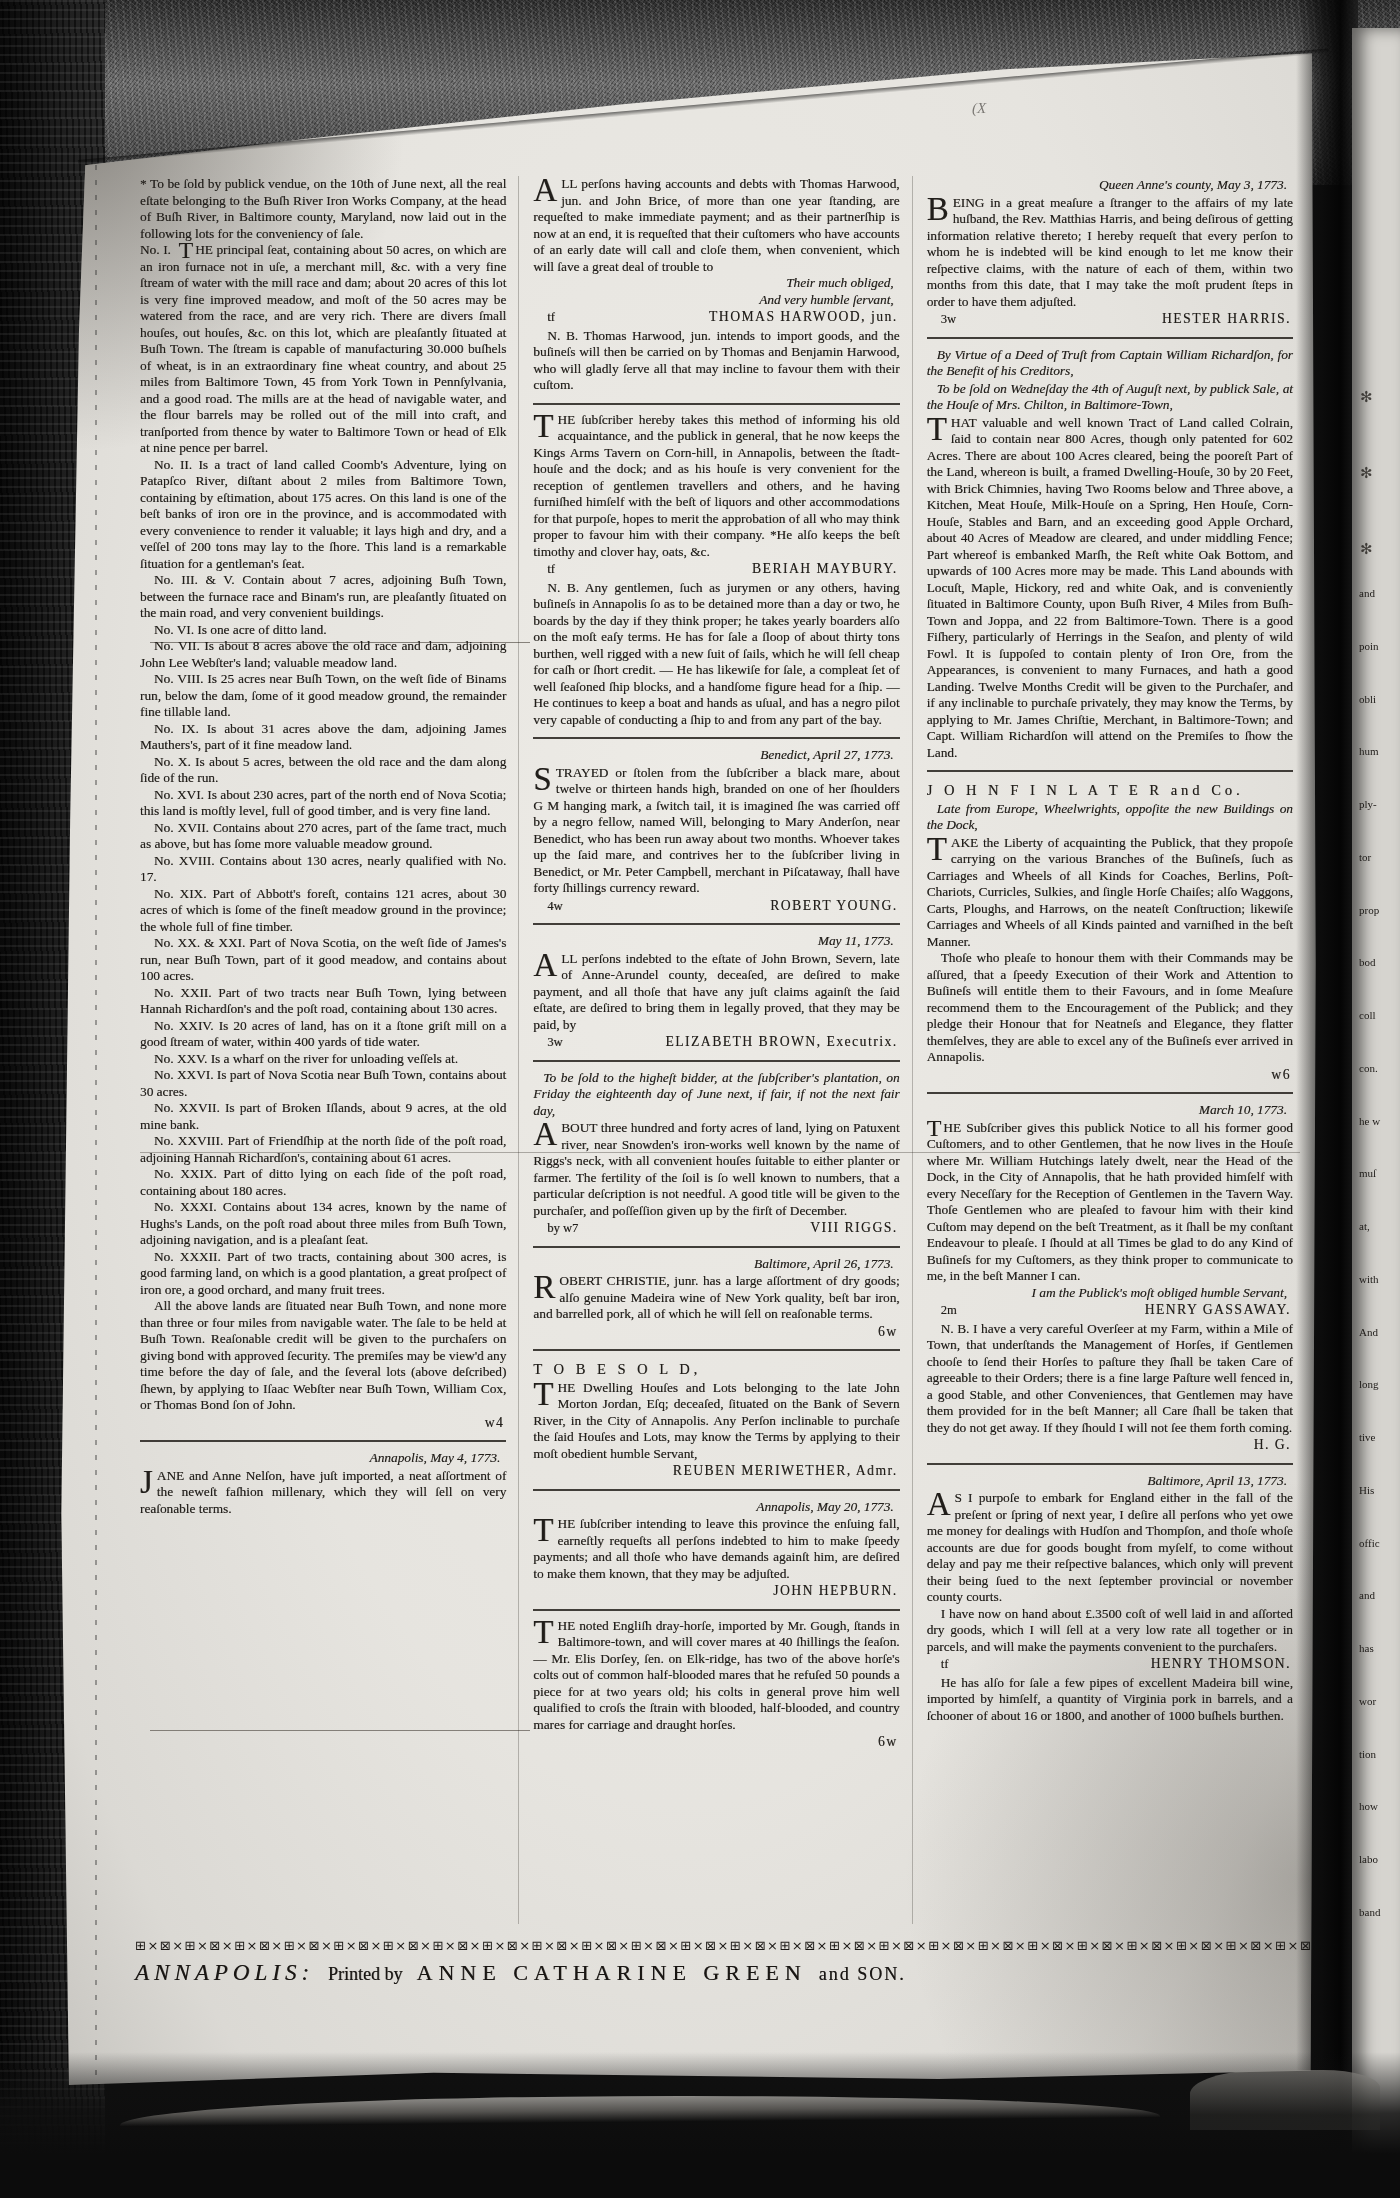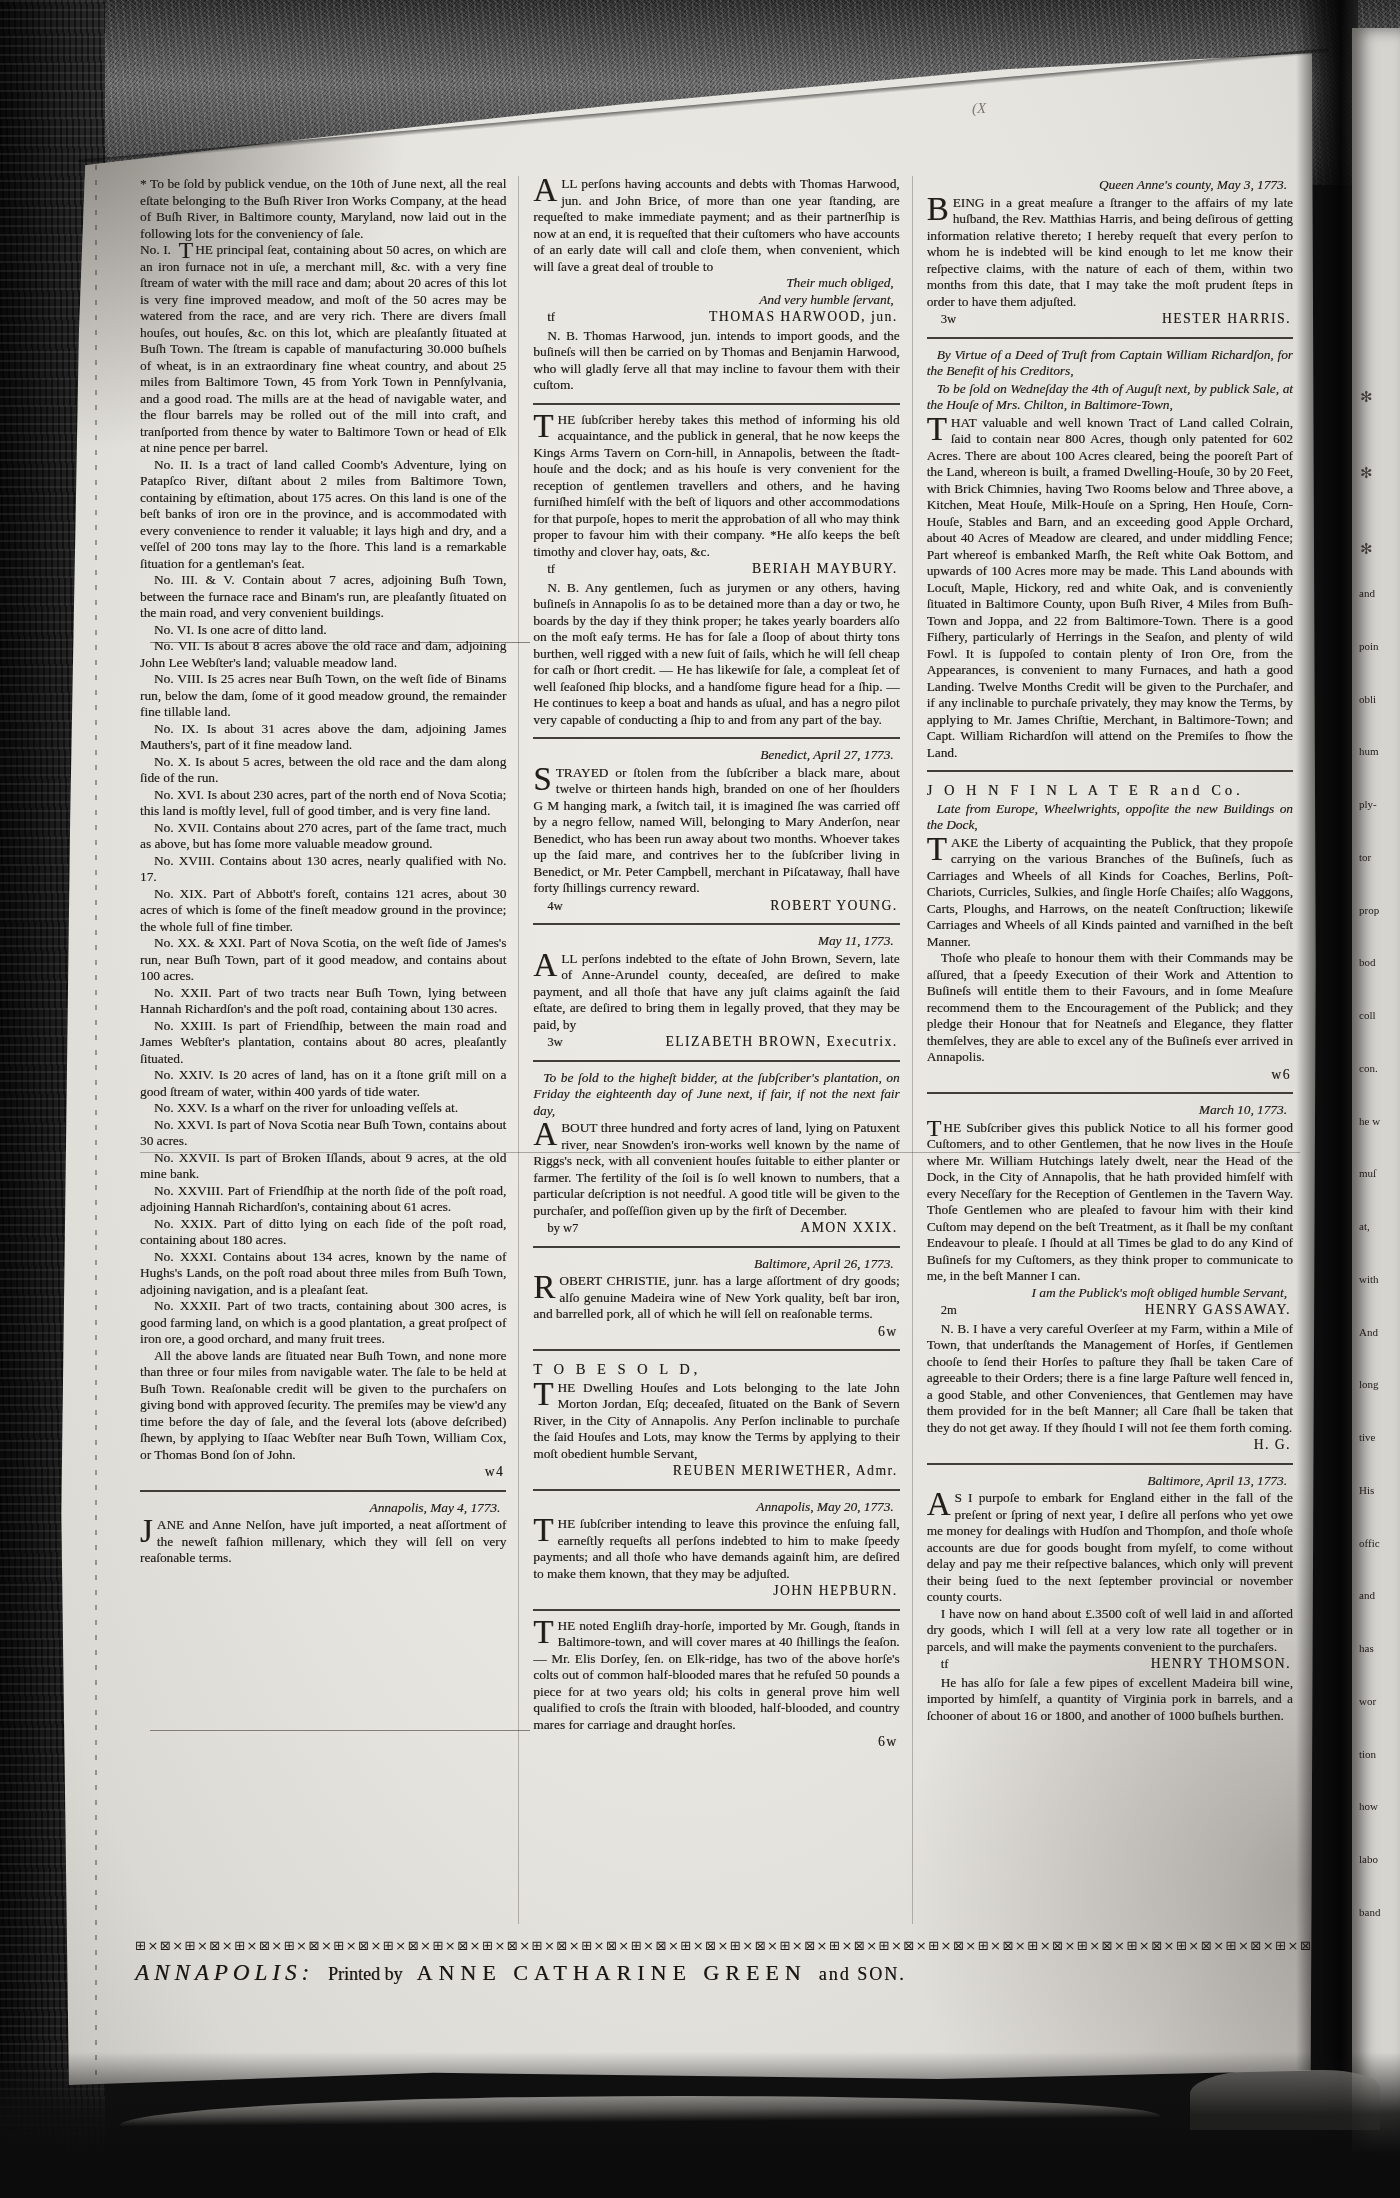--- a/index.html
+++ b/index.html
@@ -109,21 +109,20 @@
           <p class="body indent">No. VII. Is about 8 acres above the old race and dam, adjoining John Lee Webſter's land; valuable meadow land.</p>
           <p class="body indent">No. VIII. Is 25 acres near Buſh Town, on the weſt ſide of Binams run, below the dam, ſome of it good meadow ground, the remainder fine tillable land.</p>
           <p class="body indent">No. IX. Is about 31 acres above the dam, adjoining James Mauthers's, part of it fine meadow land.</p>
           <p class="body indent">No. X. Is about 5 acres, between the old race and the dam along ſide of the run.</p>
           <p class="body indent">No. XVI. Is about 230 acres, part of the north end of Nova Scotia; this land is moſtly level, full of good timber, and is very fine land.</p>
           <p class="body indent">No. XVII. Contains about 270 acres, part of the ſame tract, much as above, but has ſome more valuable meadow ground.</p>
           <p class="body indent">No. XVIII. Contains about 130 acres, nearly qualified with No. 17.</p>
           <p class="body indent">No. XIX. Part of Abbott's foreſt, contains 121 acres, about 30 acres of which is ſome of the fineſt meadow ground in the province; the whole full of fine timber.</p>
           <p class="body indent">No. XX. &amp; XXI. Part of Nova Scotia, on the weſt ſide of James's run, near Buſh Town, part of it good meadow, and contains about 100 acres.</p>
           <p class="body indent">No. XXII. Part of two tracts near Buſh Town, lying between Hannah Richardſon's and the poſt road, containing about 130 acres.</p>
-          <p class="body indent">No. XXIII. Is part of Friendſhip, between the main road and James Webſter's plantation, contains about 80 acres, pleaſantly ſituated.</p>
           <p class="body indent">No. XXIV. Is 20 acres of land, has on it a ſtone griſt mill on a good ſtream of water, within 400 yards of tide water.</p>
           <p class="body indent">No. XXV. Is a wharf on the river for unloading veſſels at.</p>
           <p class="body indent">No. XXVI. Is part of Nova Scotia near Buſh Town, contains about 30 acres.</p>
           <p class="body indent">No. XXVII. Is part of Broken Iſlands, about 9 acres, at the old mine bank.</p>
           <p class="body indent">No. XXVIII. Part of Friendſhip at the north ſide of the poſt road, adjoining Hannah Richardſon's, containing about 61 acres.</p>
           <p class="body indent">No. XXIX. Part of ditto lying on each ſide of the poſt road, containing about 180 acres.</p>
           <p class="body indent">No. XXXI. Contains about 134 acres, known by the name of Hughs's Lands, on the poſt road about three miles from Buſh Town, adjoining navigation, and is a pleaſant ſeat.</p>
           <p class="body indent">No. XXXII. Part of two tracts, containing about 300 acres, is good farming land, on which is a good plantation, a great proſpect of iron ore, a good orchard, and many fruit trees.</p>
           <p class="body indent">All the above lands are ſituated near Buſh Town, and none more than three or four miles from navigable water. The ſale to be held at Buſh Town. Reaſonable credit will be given to the purchaſers on giving bond with approved ſecurity. The premiſes may be view'd any time before the day of ſale, and the ſeveral lots (above deſcribed) ſhewn, by applying to Iſaac Webſter near Buſh Town, William Cox, or Thomas Bond ſon of John.</p>
           <div class="sig">
@@ -169,21 +168,21 @@
           <div class="sig">
             <span class="tag">3w</span>
             <span class="name">ELIZABETH BROWN, Executrix.</span>
           </div>
         </div>
         <div class="ad rule">
           <div class="opener">To be ſold to the higheſt bidder, at the ſubſcriber's plantation, on Friday the eighteenth day of June next, if fair, if not the next fair day,</div>
           <p class="body"><span class="dropcap">A</span>BOUT three hundred and forty acres of land, lying on Patuxent river, near Snowden's iron-works well known by the name of Riggs's neck, with all convenient houſes ſuitable to either planter or farmer. The fertility of the ſoil is ſo well known to numbers, that a particular deſcription is not needful. A good title will be given to the purchaſer, and poſſeſſion given up by the firſt of December.</p>
           <div class="sig">
             <span class="tag">by      w7</span>
-            <span class="name">AMON XXIX.</span>
+            <span class="name">VIII RIGGS.</span>
           </div>
         </div>
         <div class="ad rule">
           <div class="dateline">Baltimore, April 26, 1773.</div>
           <p class="body"><span class="dropcap">R</span>OBERT CHRISTIE, junr. has a large aſſortment of dry goods; alſo genuine Madeira wine of New York quality, beſt bar iron, and barrelled pork, all of which he will ſell on reaſonable terms.</p>
           <div class="sig">
             <span class="tag"></span>
             <span class="name">6w</span>
           </div>
         </div>

